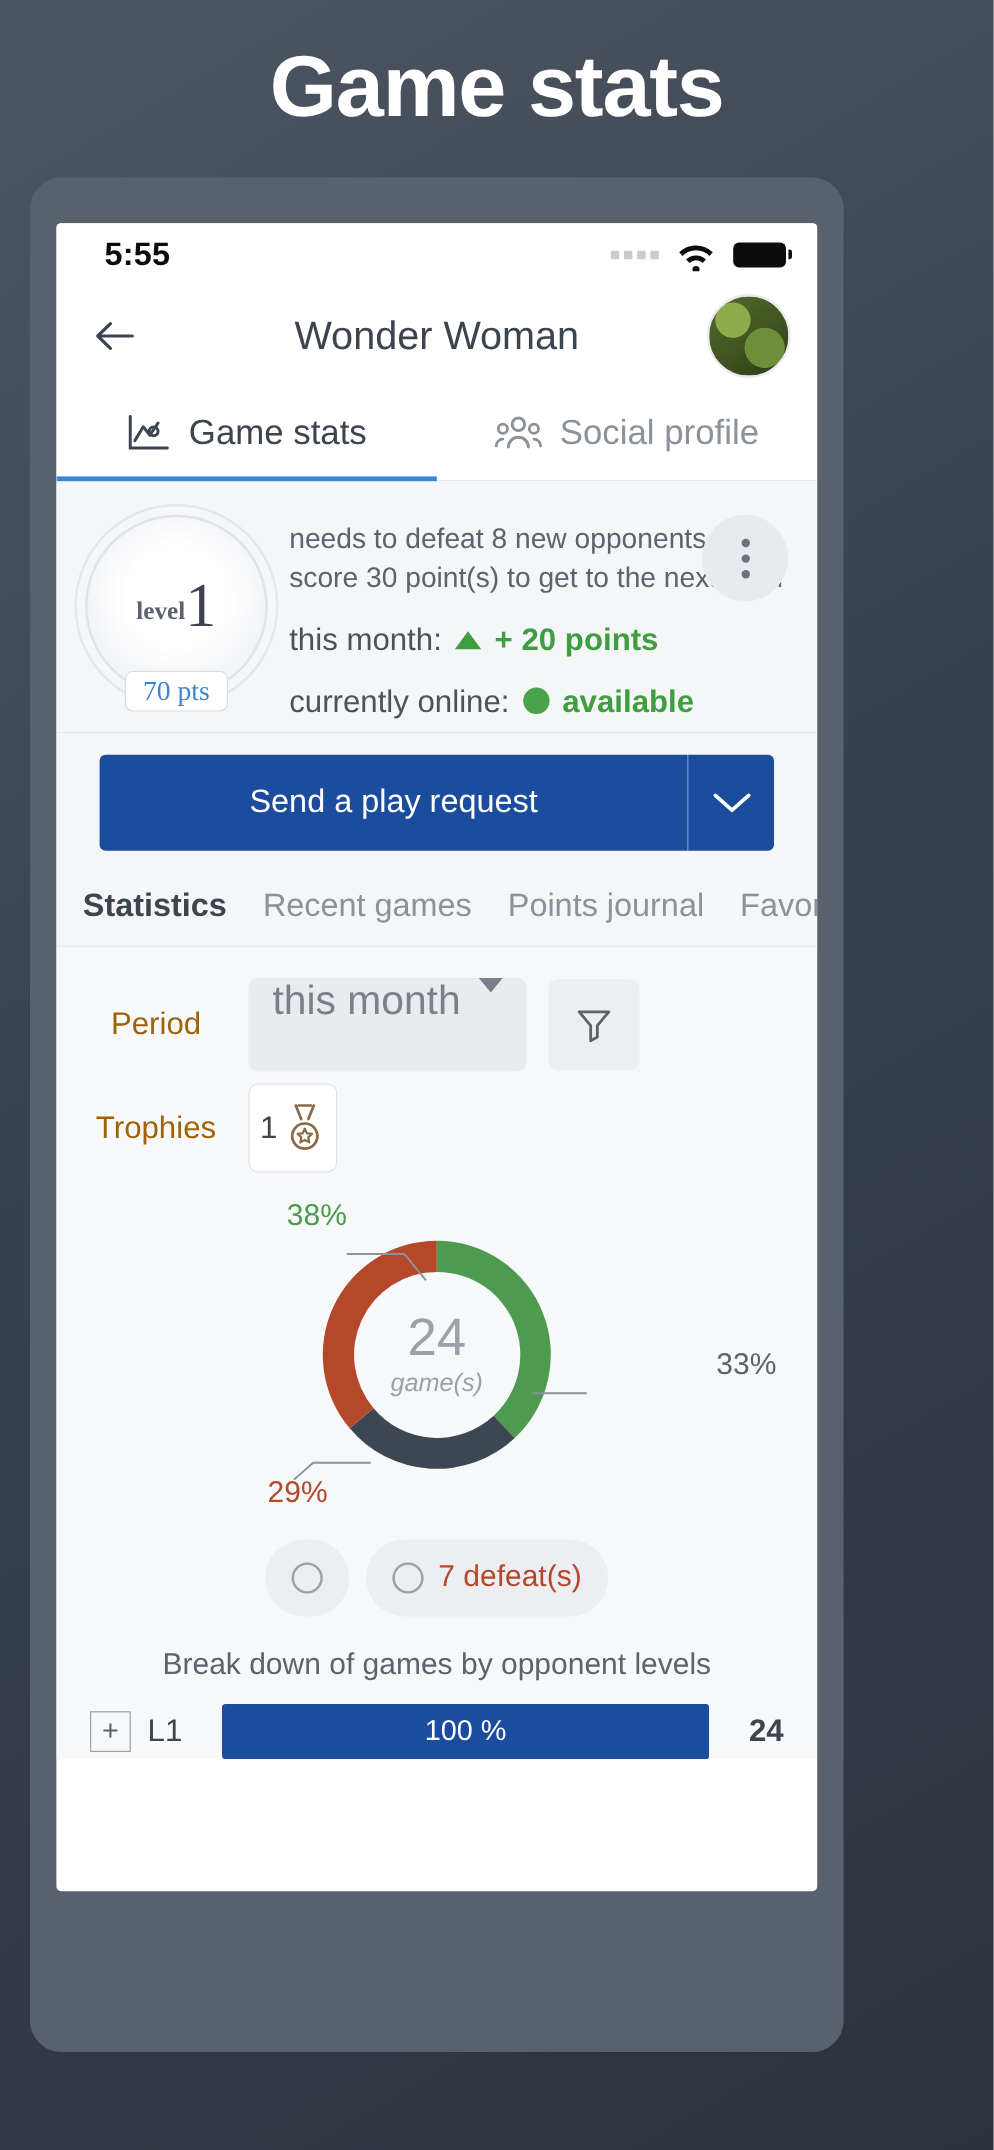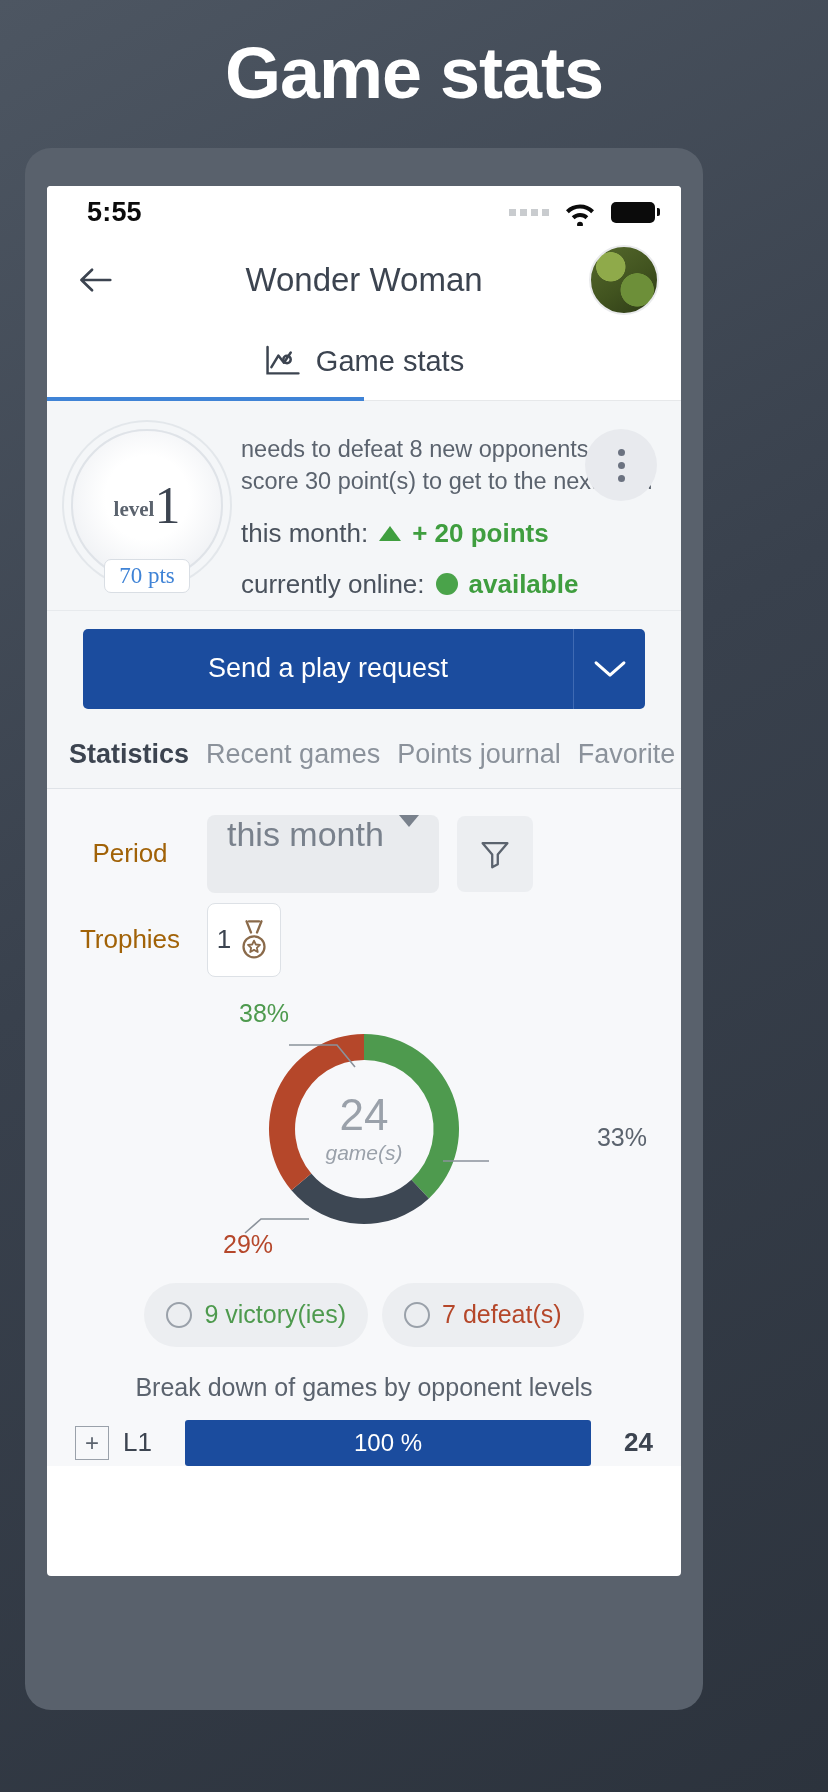--- a/index.html
+++ b/index.html
@@ -136,21 +136,21 @@
     flex: 1; background: #1b4c9e; color: #ffffff; font-size: 27px; border-radius: 5px 0 0 5px;
     height: 80px; display: flex; align-items: center; justify-content: center; cursor: pointer;
   }
   .cta-caret {
     width: 72px; background: #1b4c9e; border-left: 1px solid #3f6ab3; border-radius: 0 5px 5px 0;
     display: flex; align-items: center; justify-content: center; cursor: pointer;
   }
 
   
   .subtabs {
-    background: #f4f6f8; display: flex; align-items: center; gap: 17px;
+    background: #f4f6f8; display: flex; align-items: center; gap: 30px;
     padding: 4px 22px 18px 22px; border-bottom: 1px solid #dfe3e8; overflow: hidden;
     white-space: nowrap;
   }
   .subtab { font-size: 27px; color: #8b929b; cursor: pointer; }
   .subtab.active { color: #3c4450; font-weight: 700; }
 
   
   .stats-body { background: #f7f8fa; padding: 26px 24px 0 24px; }
   .row { display: flex; align-items: center; gap: 18px; margin-bottom: 10px; }
   .row-label { font-size: 26px; color: #a16207; width: 118px; flex: none; text-align: center; }
@@ -255,20 +255,30 @@
 
     <div class="tabs">
       <div class="tab active">
         <svg width="38" height="34" viewBox="0 0 24 22">
           <path d="M2 2v17h20" stroke="#3c4450" stroke-width="1.6" fill="none" stroke-linecap="round"></path>
           <path d="M4.5 15 9 7.5l3.6 4.6 4.4-6.6" stroke="#3c4450" stroke-width="1.6" fill="none" stroke-linecap="round" stroke-linejoin="round"></path>
           <circle cx="14.6" cy="10" r="2.4" stroke="#3c4450" stroke-width="1.6" fill="none"></circle>
         </svg>
         <span class="tab-label">Game stats</span>
       </div>
+      <div class="tab inactive">
+        <svg width="40" height="32" viewBox="0 0 26 20">
+          <circle cx="13" cy="5.2" r="3.4" stroke="#8b929b" stroke-width="1.6" fill="none"></circle>
+          <path d="M7.6 17.5c0-3 2.4-5.3 5.4-5.3s5.4 2.3 5.4 5.3" stroke="#8b929b" stroke-width="1.6" fill="none" stroke-linecap="round"></path>
+          <circle cx="4.6" cy="7.6" r="2.5" stroke="#8b929b" stroke-width="1.5" fill="none"></circle>
+          <circle cx="21.4" cy="7.6" r="2.5" stroke="#8b929b" stroke-width="1.5" fill="none"></circle>
+          <path d="M1 17c0-2.2 1.6-3.8 3.6-3.8M25 17c0-2.2-1.6-3.8-3.6-3.8" stroke="#8b929b" stroke-width="1.5" fill="none" stroke-linecap="round"></path>
+        </svg>
+        <span class="tab-label">Social profile</span>
+      </div>
       <div class="tab-underline"></div>
     </div>
 
     <div class="summary">
       <div class="level-badge">
         <div class="level-word">level</div>
         <div class="level-num">1</div>
         <div class="level-pts">70 pts</div>
       </div>
       <div class="summary-text">
@@ -353,21 +363,20 @@
           <div class="donut-sub">game(s)</div>
         </div>
         <span class="lbl lbl-win">38%</span>
         <span class="lbl lbl-draw">33%</span>
         <span class="lbl lbl-def">29%</span>
       </div>
 
       <div class="chips">
         <div class="chip win">
           <span class="ring"></span>
-          <span>9 victory(ies)</span>
         </div>
         <div class="chip def">
           <span class="ring"></span>
           <span>7 defeat(s)</span>
         </div>
       </div>
 
       <div class="breakdown-title">Break down of games by opponent levels</div>
       <div class="bar-row">
         <span class="expand">+</span>

